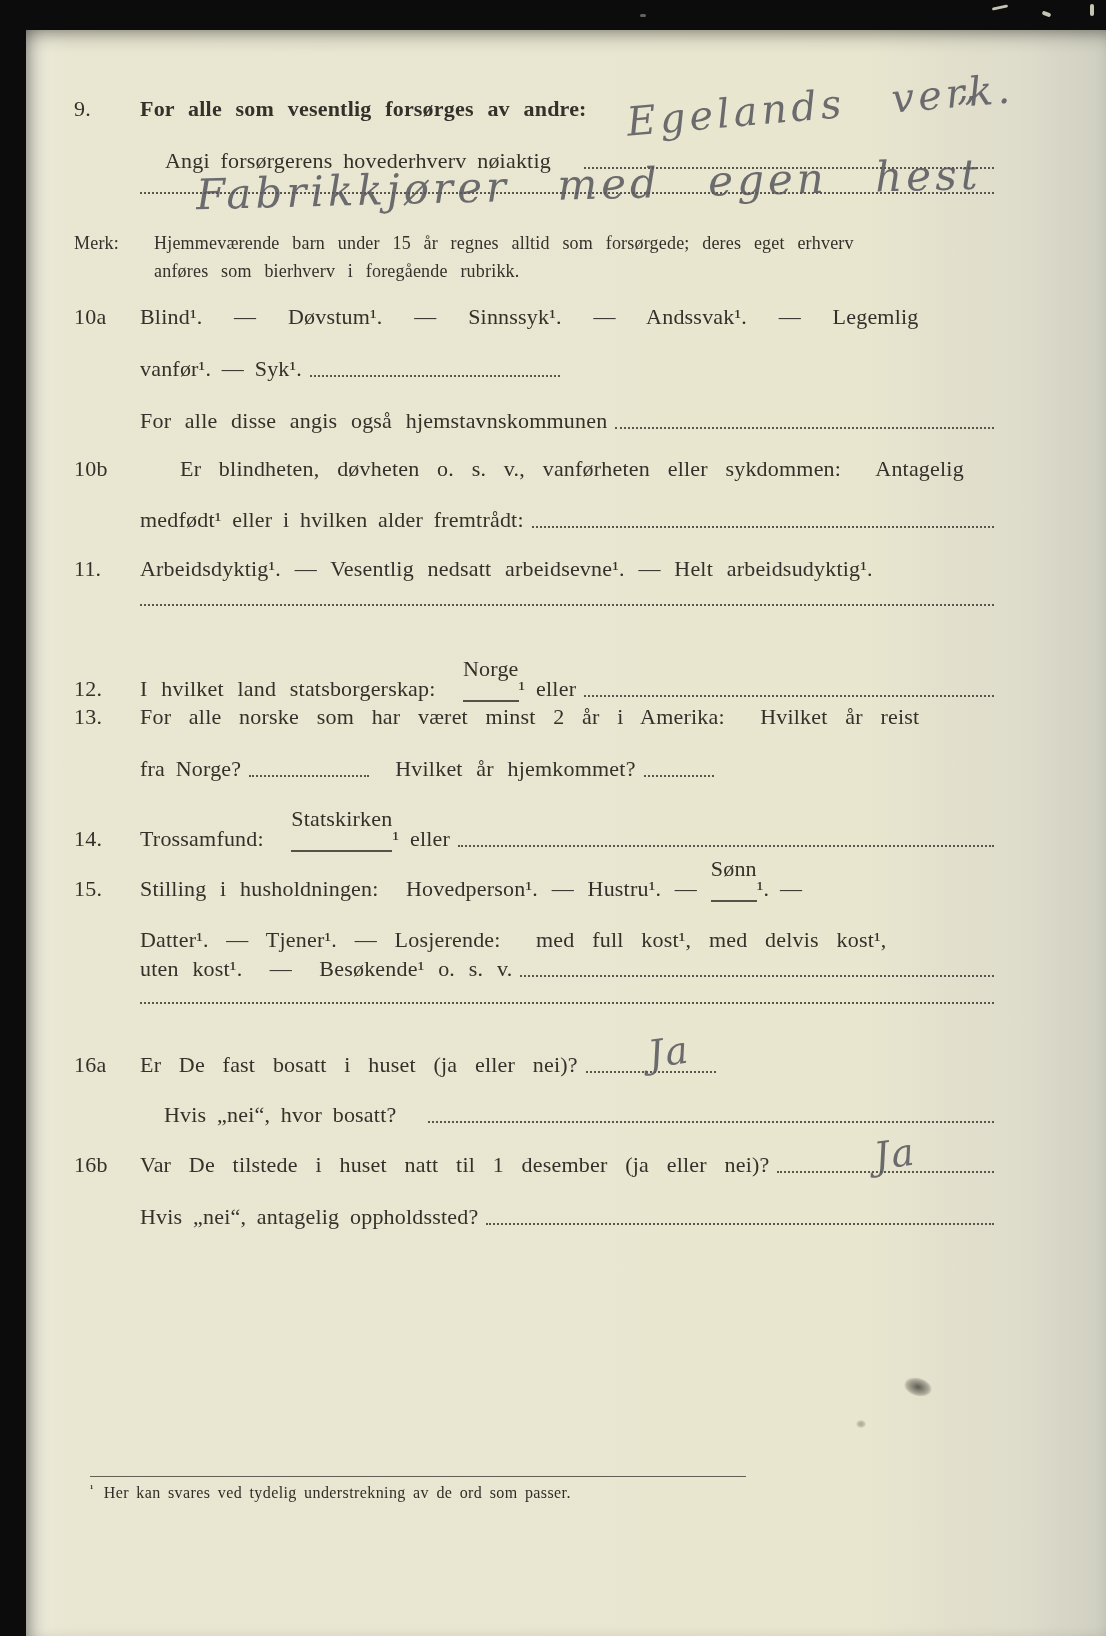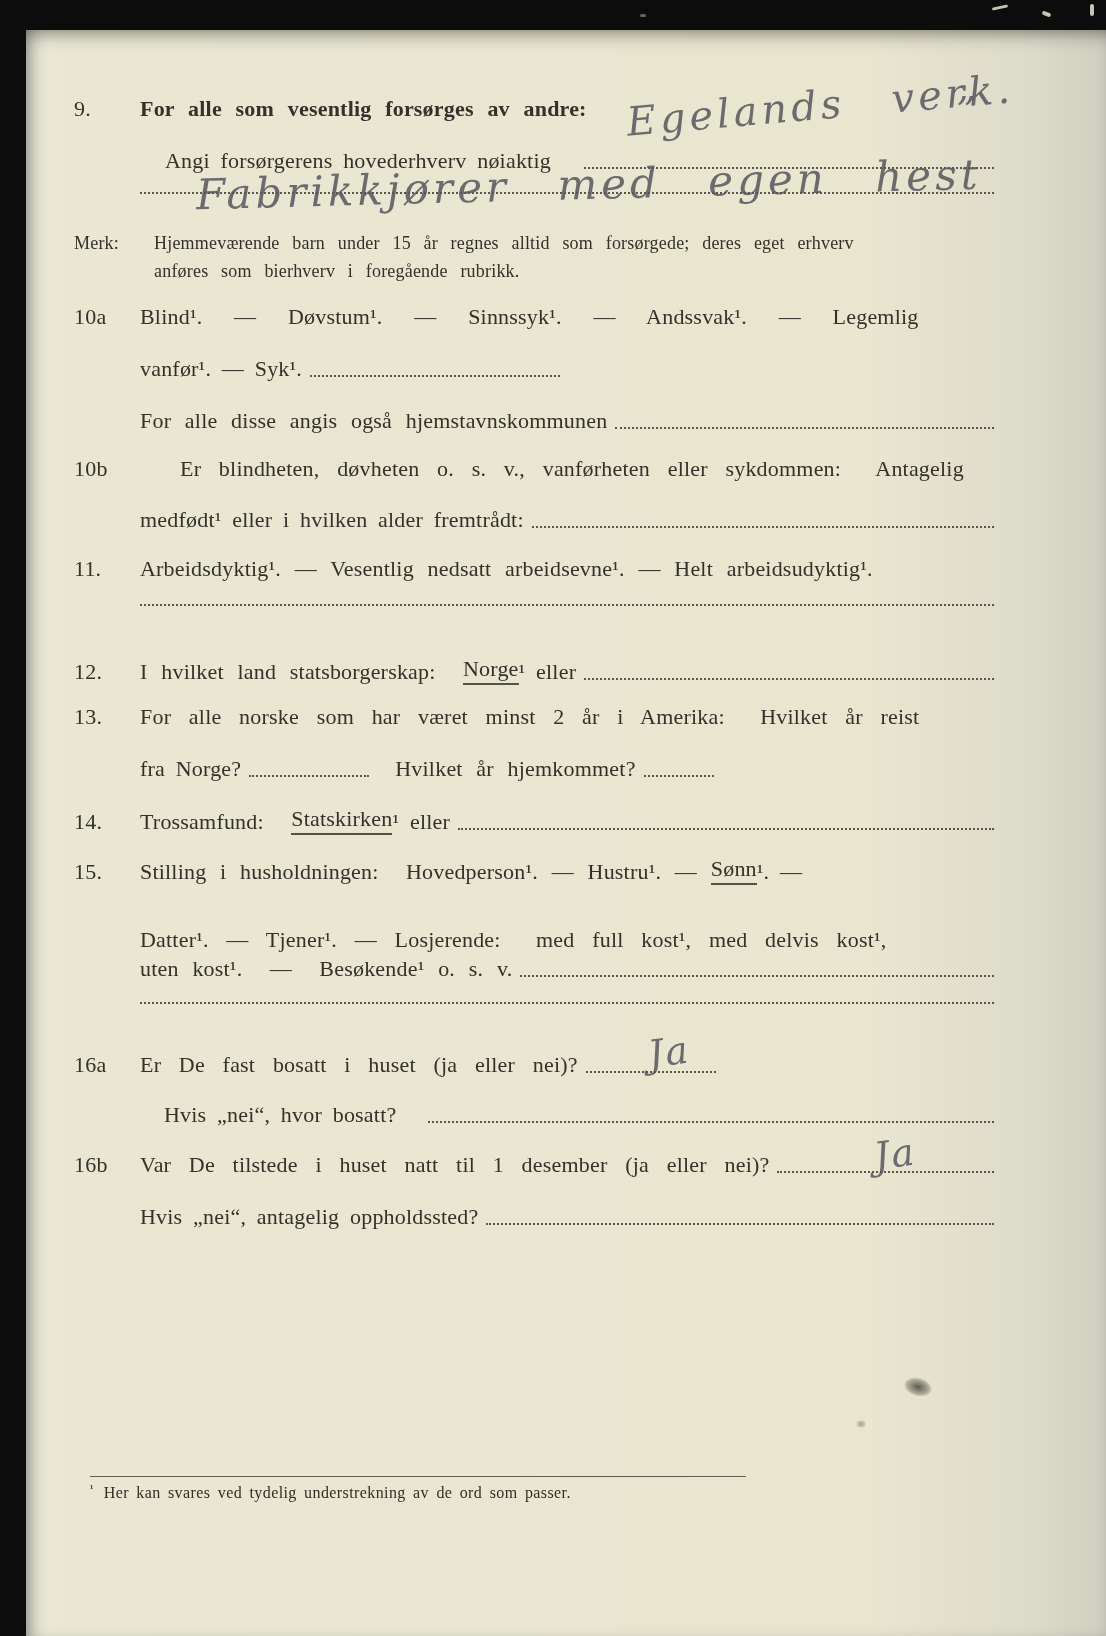--- a/index.html
+++ b/index.html
@@ -28,21 +28,21 @@
   .t{white-space:pre;}
   .leader{
     flex:1 1 auto;height:2px;border-bottom:2px dotted #4a483d;
     margin:0 2px 5px 8px;min-width:20px;opacity:.9;
   }
   .leader.fixed{flex:0 0 auto;}
   .w250{width:250px;}
   .w130{width:130px;}
   .w120{width:120px;margin-right:26px;}
   .w70{width:70px;}
-  .uw{border-bottom:2px solid #55524a;padding-bottom:1px;}
+  .uw{border-bottom:2px solid #55524a;padding-bottom:18px;}
   .spread{word-spacing:26px;}
   .spread-md{word-spacing:12px;}
   .spread-sm{word-spacing:8px;}
   .merk{font-size:18px;line-height:22px;word-spacing:8px;}
   .merk .num{flex:0 0 80px;font-weight:normal;}
   .hw{
     position:absolute;
     font-family:"DejaVu Serif", serif;font-style:italic;
     color:#56565e;opacity:.85;white-space:nowrap;
   }

